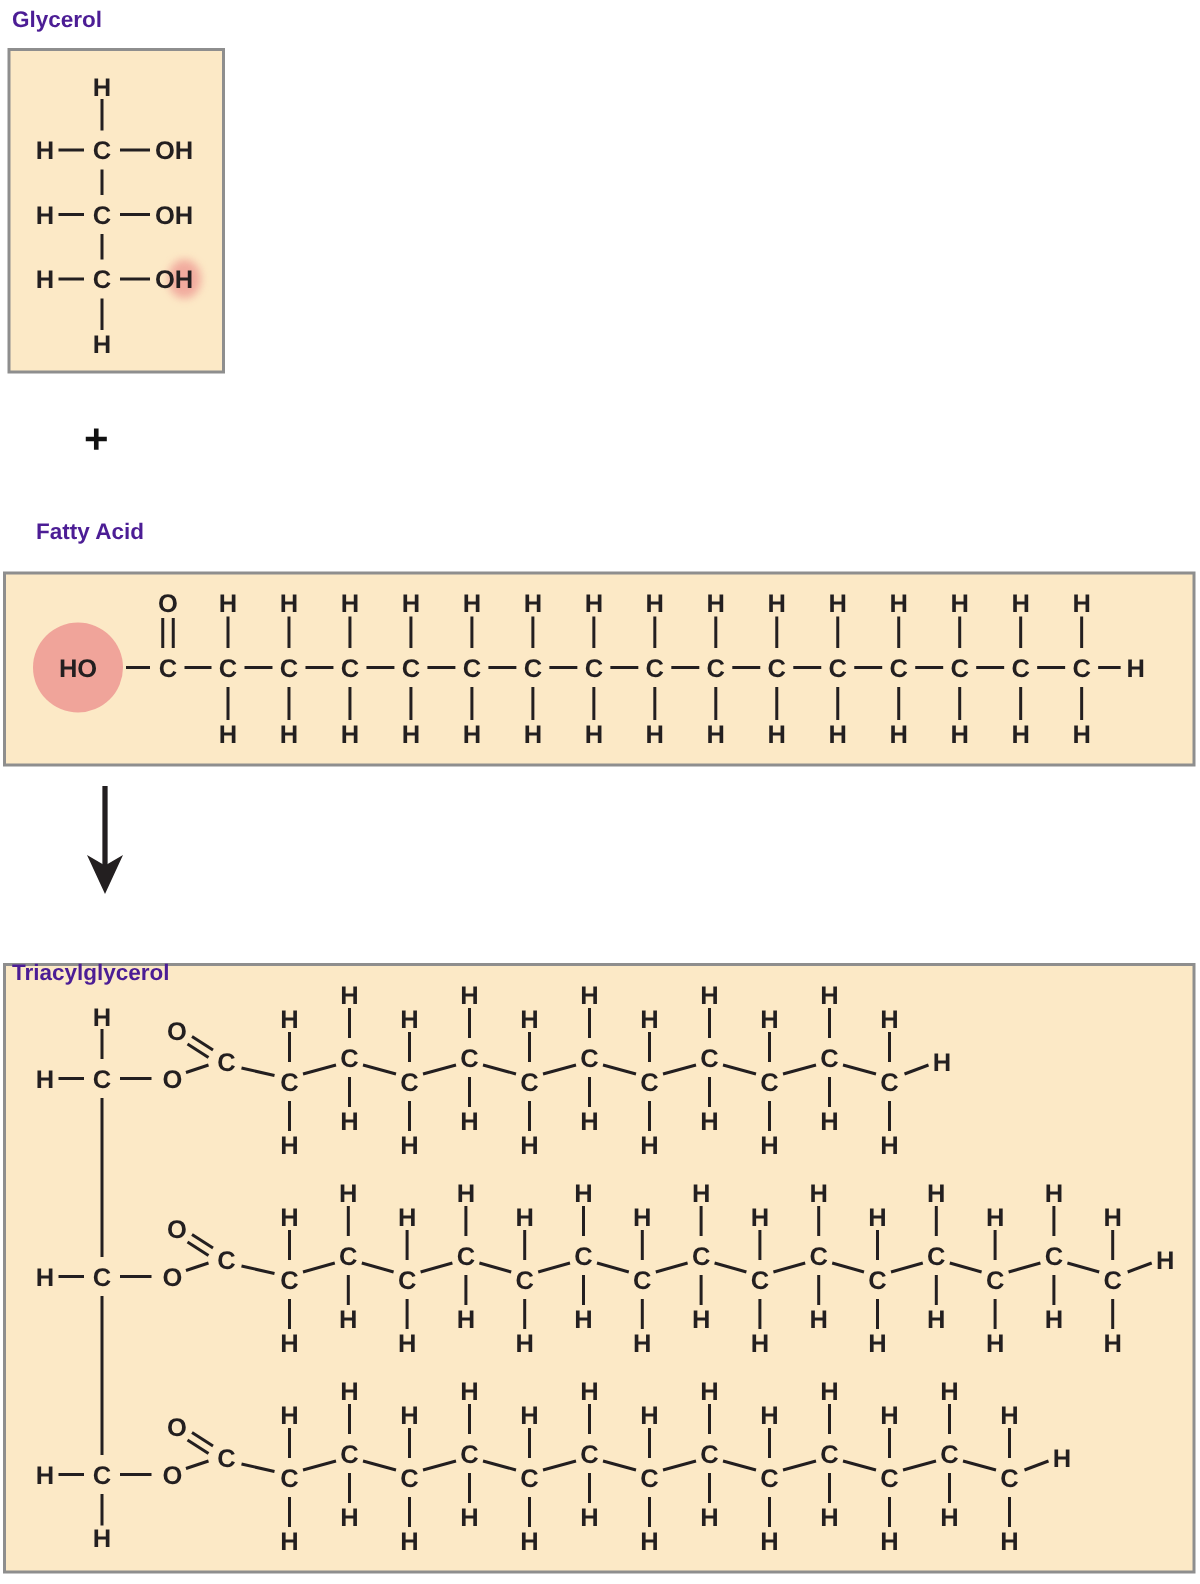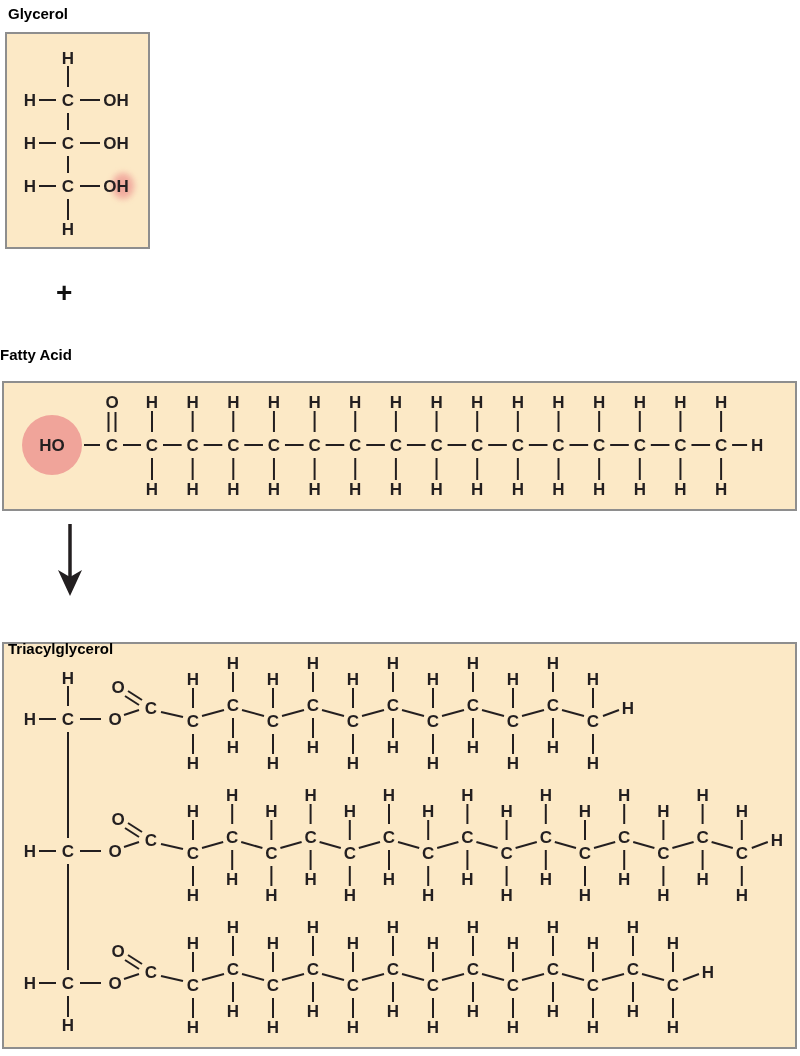--- a/index.html
+++ b/index.html
@@ -1,19 +1,19 @@
 <!DOCTYPE html>
 <html><head>
 <meta charset="utf-8">
 <style>
   html,body{margin:0;padding:0;background:#ffffff;}
   .page{position:relative;width:800px;height:1056px;background:#ffffff;overflow:hidden;
         font-family:"Liberation Sans",sans-serif;}
   #diagram-canvas{position:absolute;left:0;top:0;}
-  .lbl{position:absolute;font-size:15px;font-weight:bold;color:#000000;
+  .lbl{position:absolute;font-size:15px;font-weight:bold;color:#4c1d95;
        font-family:"Liberation Sans",sans-serif;white-space:nowrap;}
   .plus{position:absolute;font-size:28px;font-weight:bold;color:#111;
         font-family:"Liberation Sans",sans-serif;line-height:1;}
 </style>
 </head>
 <body>
 
 <div class="page">
 
   <svg id="diagram-canvas" width="800" height="1056" viewBox="0 0 800 1056">
@@ -439,17 +439,17 @@
           <line x1="683" y1="980" x2="699" y2="974" stroke="#231F20" stroke-width="2" stroke-linecap="butt"></line>
           <text x="708" y="978" text-anchor="middle" font-size="17" font-weight="bold" fill="#231F20" font-family="&quot;Liberation Sans&quot;,sans-serif">H</text>
         </g>
       </g>
     </svg>
 
   <div class="lbl" style="left:8px;top:5px">Glycerol</div>
 
   <div class="plus" style="left:56px;top:279px">+</div>
 
-  <div class="lbl" style="left:0;top:346px">Fatty Acid</div>
+  <div class="lbl" style="left:24px;top:346px">Fatty Acid</div>
 
   <div class="lbl" style="left:8px;top:640px">Triacylglycerol</div>
 
 </div>
 
 </body></html>

